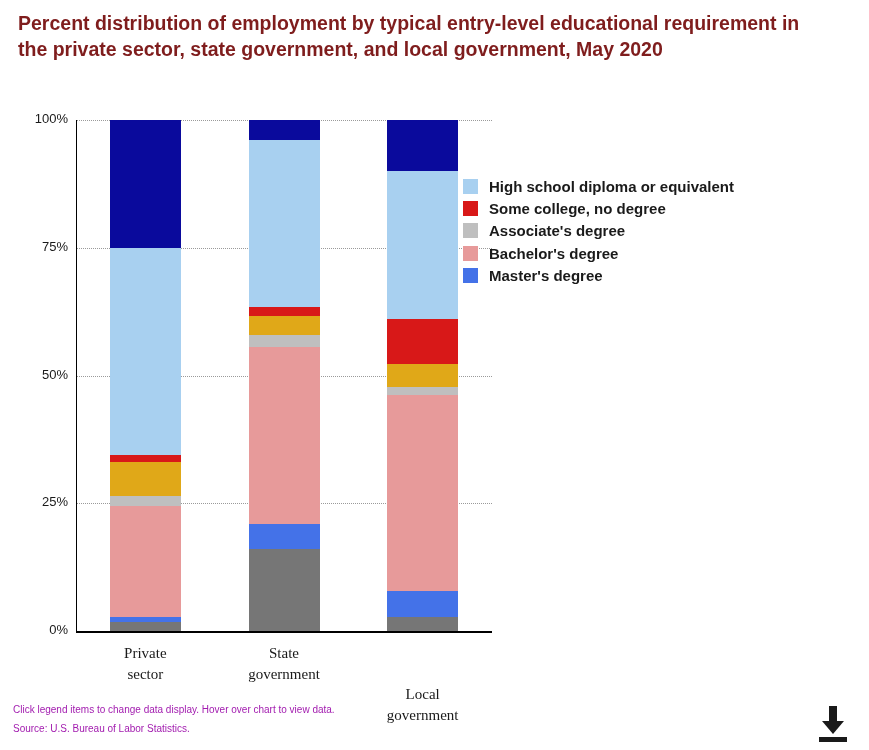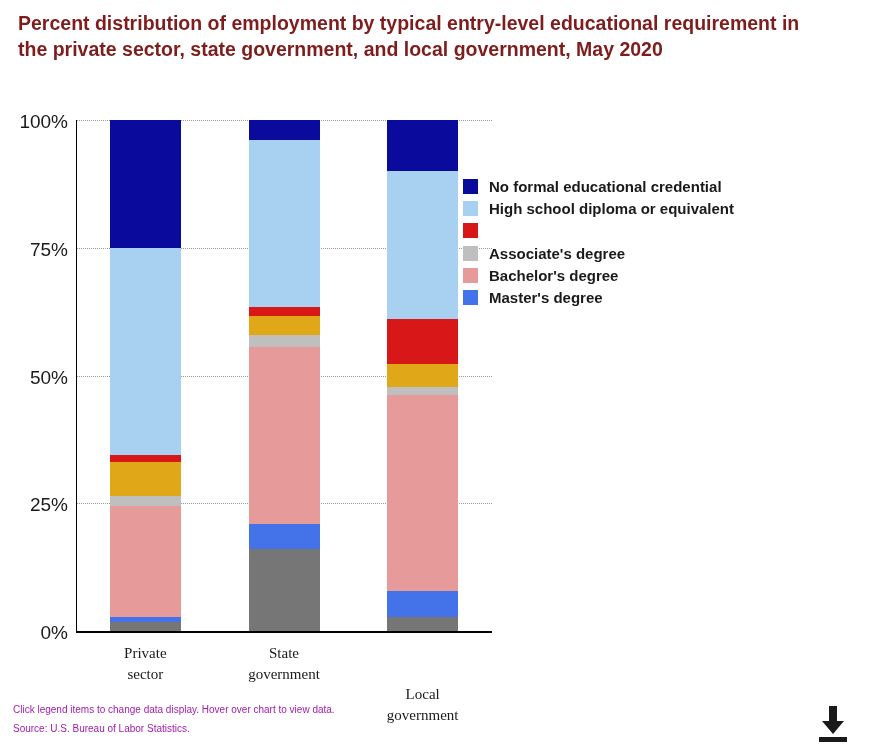--- a/index.html
+++ b/index.html
@@ -37,21 +37,21 @@
     position: absolute;
     background: #000000;
   }
   .gridline {
     position: absolute;
     height: 0;
     border-top: 1px dotted #9a9a9a;
   }
   .ytick-label {
     position: absolute;
-    font-size: 19px;
+    font-size: 13px;
     color: #1a1a1a;
     text-align: right;
     width: 62px;
   }
   .bar-group {
     position: absolute;
     bottom: 0;
   }
   .bar-seg {
     position: absolute;
@@ -158,29 +158,26 @@
       <div class="bar-seg" title="Postsecondary nondegree award: 4.4%" style="top: 244.258px; height: 22.484px; background: rgb(224, 168, 24);"></div>
       <div class="bar-seg" title="Some college, no degree: 8.8%" style="top: 199.29px; height: 44.968px; background: rgb(216, 24, 24);"></div>
       <div class="bar-seg" title="High school diploma or equivalent: 29%" style="top: 51.1px; height: 148.19px; background: rgb(168, 208, 240);"></div>
       <div class="bar-seg" title="No formal educational credential: 10%" style="top: 0px; height: 51.1px; background: rgb(10, 10, 156);"></div>
     </div>
     <div class="xtick-label" style="left: 342.667px; top: 643px; width: 160px; margin-top: 41px;">Local<br>government</div>
   </div>
 
 <div id="legend">
     <div class="legend-item">
-      <span class="legend-swatch" style="background: rgb(10, 10, 156);"></span>
-      <span class="legend-label">No formal educational credential</span>
-    </div>
-    <div class="legend-item">
       <span class="legend-swatch" style="background: rgb(168, 208, 240);"></span>
       <span class="legend-label">High school diploma or equivalent</span>
     </div>
     <div class="legend-item">
       <span class="legend-swatch" style="background: rgb(216, 24, 24);"></span>
+      <span class="legend-label">Some college, no degree</span>
     </div>
     <div class="legend-item">
       <span class="legend-swatch" style="background: rgb(191, 191, 191);"></span>
       <span class="legend-label">Associate's degree</span>
     </div>
     <div class="legend-item">
       <span class="legend-swatch" style="background: rgb(231, 154, 154);"></span>
       <span class="legend-label">Bachelor's degree</span>
     </div>
     <div class="legend-item">

